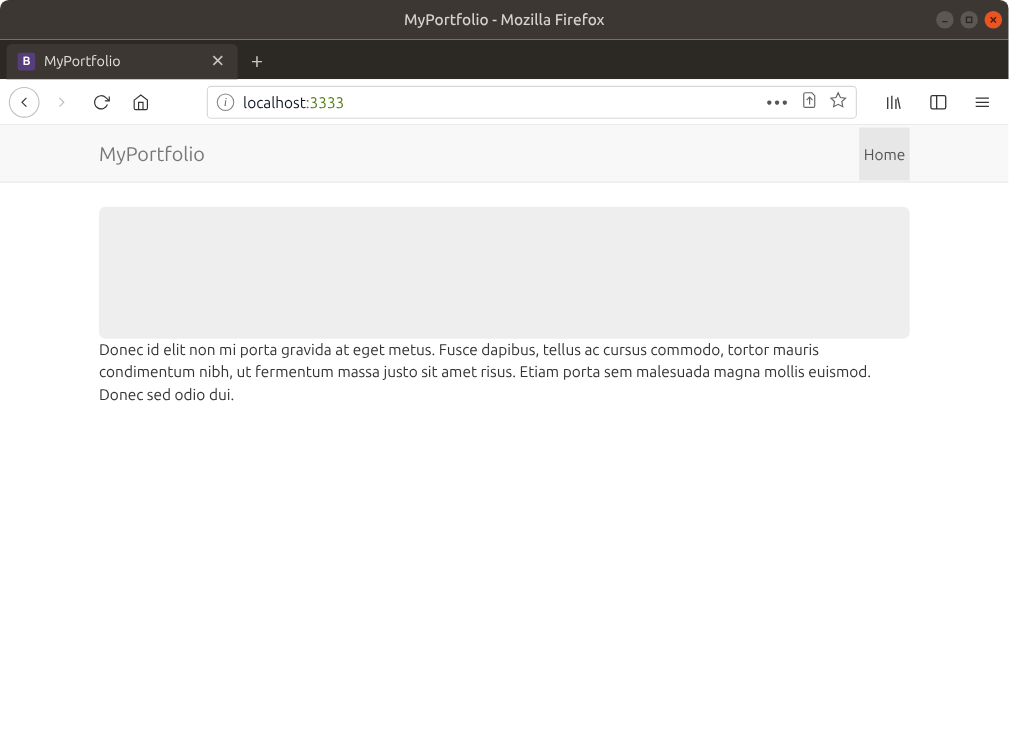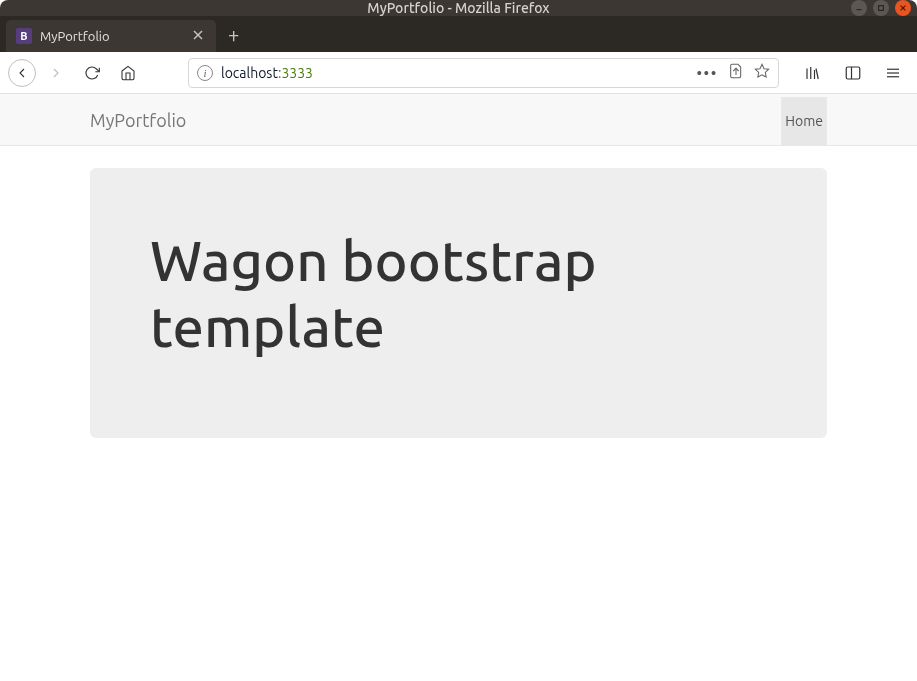--- a/index.html
+++ b/index.html
@@ -5,21 +5,21 @@
     * { margin: 0; padding: 0; box-sizing: border-box; }
     body {
       font-family: -apple-system, BlinkMacSystemFont, "Segoe UI", Ubuntu, Arial, sans-serif;
       background: #fff;
       width: 917px;
       height: 681px;
       overflow: hidden;
     }
     .window-titlebar {
       background: #3d3734;
-      height: 16px;
+      height: 36px;
       display: flex;
       align-items: center;
       justify-content: center;
       position: relative;
       border-top-left-radius: 8px;
       border-top-right-radius: 8px;
     }
     .window-title {
       color: #d8d3cf;
       font-size: 14px;
@@ -306,17 +306,17 @@
 <div class="content-area">
   <div class="site-navbar">
     <span class="brand">MyPortfolio</span>
     <div class="nav-right">
       <span class="nav-item">Home</span>
     </div>
   </div>
 
   <div class="container">
     <div class="jumbotron">
-      <h1 class="jumbo-title">Wagon bootstrap template</h1>
-    </div>
-
+    </div>
+
+    <p class="section-text">Donec id elit non mi porta gravida at eget metus. Fusce dapibus, tellus ac cursus commodo, tortor mauris condimentum nibh, ut fermentum massa justo sit amet risus. Etiam porta sem malesuada magna mollis euismod. Donec sed odio dui.</p>
   </div>
 </div>
 
 </body></html>

